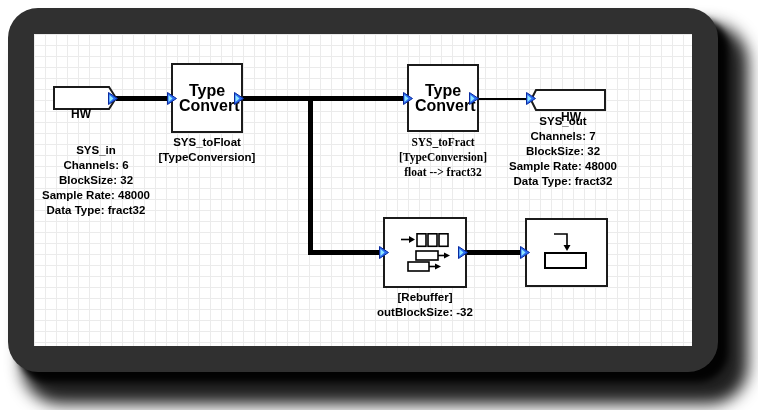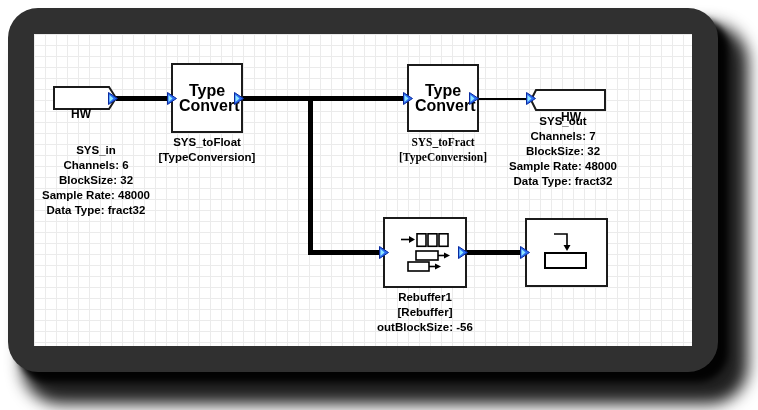--- a/index.html
+++ b/index.html
@@ -78,20 +78,21 @@
       <div>SYS_toFloat</div>
       <div>[TypeConversion]</div>
     </div>
 
     <div class="blk" style="left:373px;top:30px;width:72px;height:68px;">
       <div class="blk-title">Type Convert</div>
     </div>
     <div class="lbl" style="left:334px;top:101px;font-family:Liberation Serif, serif;">
       <div>SYS_toFract</div>
       <div>[TypeConversion]</div>
+      <div>float --&gt; fract32</div>
     </div>
 
     <div class="hwwrap" style="left:496px;top:55px;width:76px;height:22px;">
       <svg width="76" height="22" viewBox="0 0 76 22">
         <polygon points="6,1 75,1 75,21 6,21 1,11" fill="#ffffff" stroke="#1b1b1b" stroke-width="2"></polygon>
       </svg>
       <div class="hw-text" style="left:6px;">HW</div>
     </div>
     <div class="lbl" style="left:454px;top:80px;">
       <div>SYS_out</div>
@@ -109,23 +110,22 @@
       <rect x="27" y="0.8" width="9" height="12.5" fill="none" stroke="#000" stroke-width="1.6"></rect>
       <rect x="38" y="0.8" width="9" height="12.5" fill="none" stroke="#000" stroke-width="1.6"></rect>
       <rect x="15" y="18" width="22" height="9" fill="none" stroke="#000" stroke-width="1.6"></rect>
       <line x1="37" y1="22.5" x2="43" y2="22.5" stroke="#000" stroke-width="1.6"></line>
       <polygon points="43,19.5 49,22.5 43,25.5" fill="#000"></polygon>
       <rect x="7" y="29" width="21" height="9" fill="none" stroke="#000" stroke-width="1.6"></rect>
       <line x1="28" y1="33.5" x2="34" y2="33.5" stroke="#000" stroke-width="1.6"></line>
       <polygon points="34,30.5 40,33.5 34,36.5" fill="#000"></polygon>
     </svg>
     <div class="lbl" style="left:316px;top:256px;">
-      <div>Rebuffer1</div>
       <div>[Rebuffer]</div>
-      <div>outBlockSize: -56</div>
+      <div>outBlockSize: -32</div>
     </div>
 
     <div class="blk" style="left:491px;top:184px;width:83px;height:69px;"></div>
     <svg class="icon-abs" style="left:509px;top:198px;" width="46" height="38" viewBox="0 0 46 38">
       <polyline points="11,2 24,2 24,13" fill="none" stroke="#000" stroke-width="1.6"></polyline>
       <polygon points="20.5,13 27.5,13 24,19" fill="#000"></polygon>
       <rect x="2" y="21" width="41" height="15" fill="none" stroke="#000" stroke-width="2"></rect>
     </svg>
 
     <svg class="pin" style="left:74px;top:58px;" viewBox="0 0 10 13">

